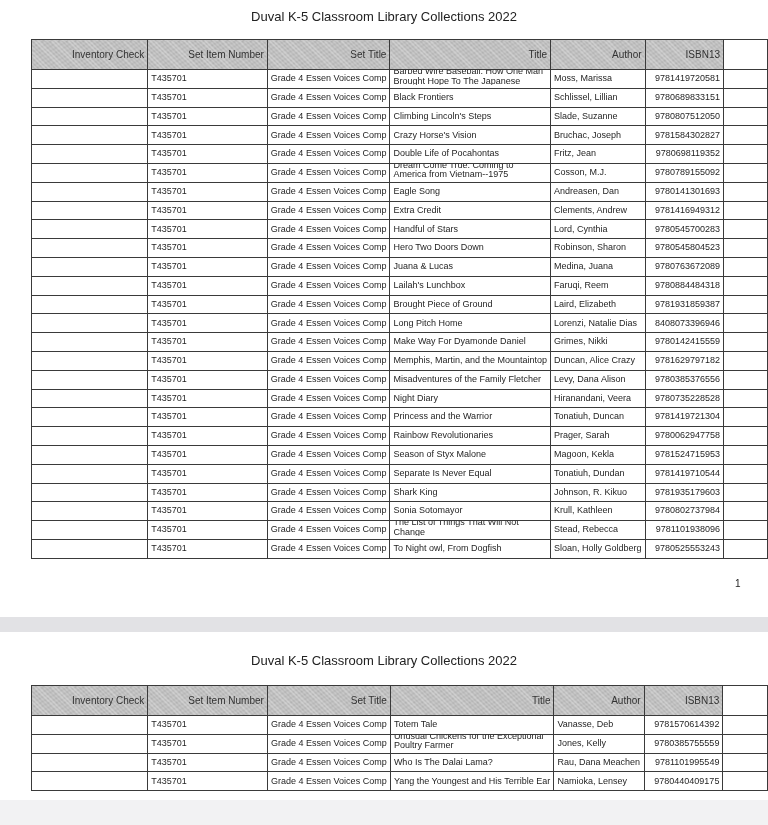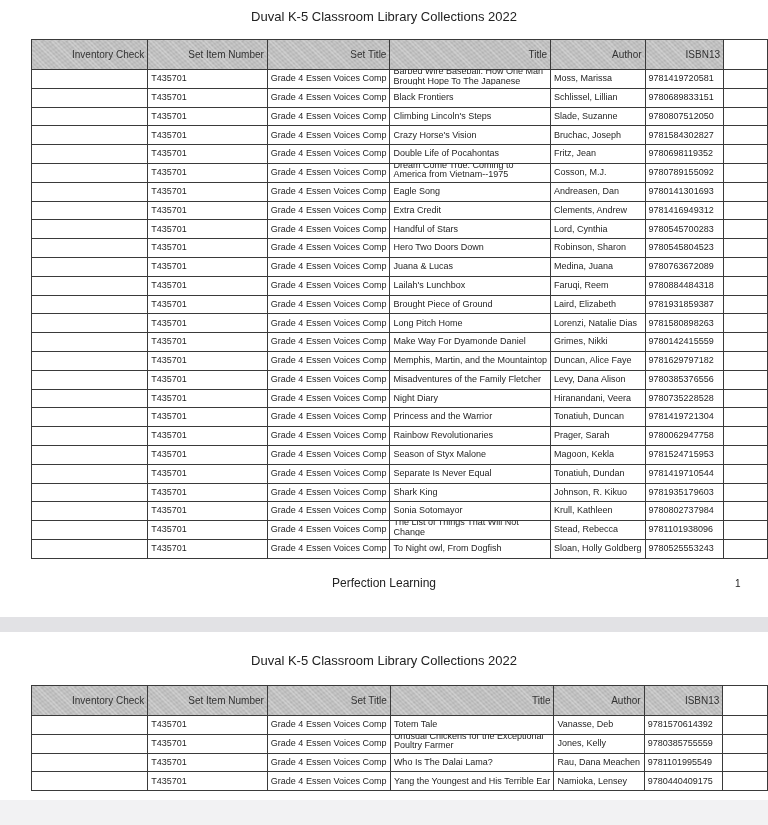--- a/index.html
+++ b/index.html
@@ -50,26 +50,26 @@
       repeating-linear-gradient(45deg, rgba(255,255,255,0.35) 0 1px, rgba(0,0,0,0) 1px 3px),
       repeating-linear-gradient(-30deg, rgba(0,0,0,0.08) 0 1px, rgba(0,0,0,0) 1px 4px),
       #bdbdbd;
     text-align:right;
     line-height:12px;
     padding-left:40px;
   }
   table.inv th.blank { background:#ffffff; }
   .c-check { width:44px; }
   .c-num { width:44px;margin-left:28px; }
-  .c-set { width:141px; }
+  .c-set { width:141px;text-align:center; }
   .c-title { width:163px; }
   .c-author { width:127px; }
   .c-isbn { width:75px; text-align:center; }
   .c-extra { width:76px; }
-  td.c-isbn { text-align:left; }
+  td.c-isbn { text-align:right; }
   td.two-line { line-height:11px; padding-top:0; vertical-align:top; }
   td.two-line span { display:block; height:17.8px; overflow:hidden; margin-top:-3px; }
 
   .footer-text {
     position:absolute; top:576px; left:0; width:768px; text-align:center;
     font-size:12px; color:#222;
   }
   .page-number {
     position:absolute; top:578px; left:735px; font-size:10px; color:#222;
   }
@@ -212,38 +212,38 @@
           <td class="c-author">Laird, Elizabeth</td>
           <td class="c-isbn">9781931859387</td>
           <td class="c-extra"></td>
         </tr>
         <tr>
           <td class="c-check"></td>
           <td class="c-num">T435701</td>
           <td class="c-set">Grade 4 Essen Voices Comp</td>
           <td class="c-title">Long Pitch Home</td>
           <td class="c-author">Lorenzi, Natalie Dias</td>
-          <td class="c-isbn">9781580898263</td>
+          <td class="c-isbn">8408073396946</td>
           <td class="c-extra"></td>
         </tr>
         <tr>
           <td class="c-check"></td>
           <td class="c-num">T435701</td>
           <td class="c-set">Grade 4 Essen Voices Comp</td>
           <td class="c-title">Make Way For Dyamonde Daniel</td>
           <td class="c-author">Grimes, Nikki</td>
           <td class="c-isbn">9780142415559</td>
           <td class="c-extra"></td>
         </tr>
         <tr>
           <td class="c-check"></td>
           <td class="c-num">T435701</td>
           <td class="c-set">Grade 4 Essen Voices Comp</td>
           <td class="c-title">Memphis, Martin, and the Mountaintop</td>
-          <td class="c-author">Duncan, Alice Faye</td>
+          <td class="c-author">Duncan, Alice Crazy</td>
           <td class="c-isbn">9781629797182</td>
           <td class="c-extra"></td>
         </tr>
         <tr>
           <td class="c-check"></td>
           <td class="c-num">T435701</td>
           <td class="c-set">Grade 4 Essen Voices Comp</td>
           <td class="c-title">Misadventures of the Family Fletcher</td>
           <td class="c-author">Levy, Dana Alison</td>
           <td class="c-isbn">9780385376556</td>
@@ -327,21 +327,20 @@
           <td class="c-check"></td>
           <td class="c-num">T435701</td>
           <td class="c-set">Grade 4 Essen Voices Comp</td>
           <td class="c-title">To Night owl, From Dogfish</td>
           <td class="c-author">Sloan, Holly Goldberg</td>
           <td class="c-isbn">9780525553243</td>
           <td class="c-extra"></td>
         </tr>
       </tbody>
   </table>
-  <div class="footer-text">Perfection Learning</div>
   <div class="page-number">1</div>
 </div>
 
 <div class="gap"></div>
 
 <div class="page" id="page2">
   <div class="doc-title">Duval K-5 Classroom Library Collections 2022</div>
   <table class="inv">
     <thead>
       <tr>

